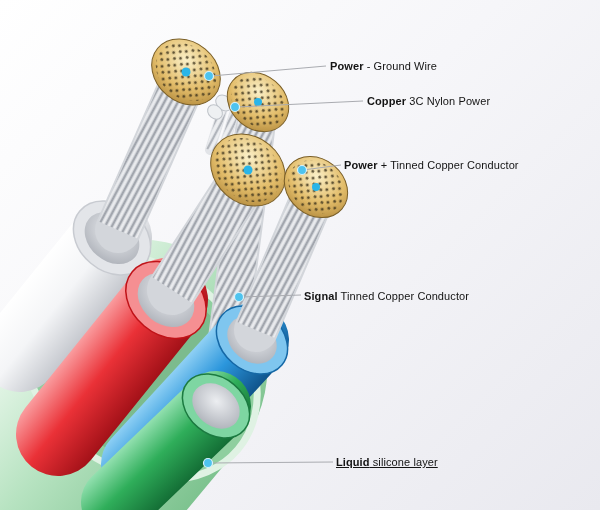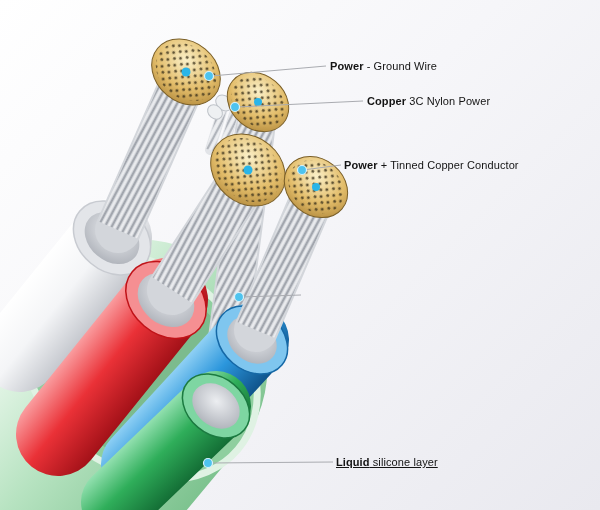--- a/index.html
+++ b/index.html
@@ -171,17 +171,20 @@
 
   <div class="callout" style="left:330px;top:58px;">
     <span class="b">Power</span><span> - Ground Wire</span>
   </div>
   <div class="callout" style="left:367px;top:93px;">
     <span class="b">Copper</span><span> 3C Nylon Power</span>
   </div>
   <div class="callout" style="left:344px;top:157px;">
     <span class="b">Power</span><span> + Tinned Copper Conductor</span>
   </div>
+  <div class="callout" style="left:304px;top:288px;">
+    <span class="b">Signal</span><span>  Tinned Copper Conductor</span>
+  </div>
   <div class="callout" style="left:336px;top:454px;text-decoration:underline;">
     <span class="b">Liquid</span><span> silicone layer</span>
   </div>
 
 </div>
 
 </body></html>

